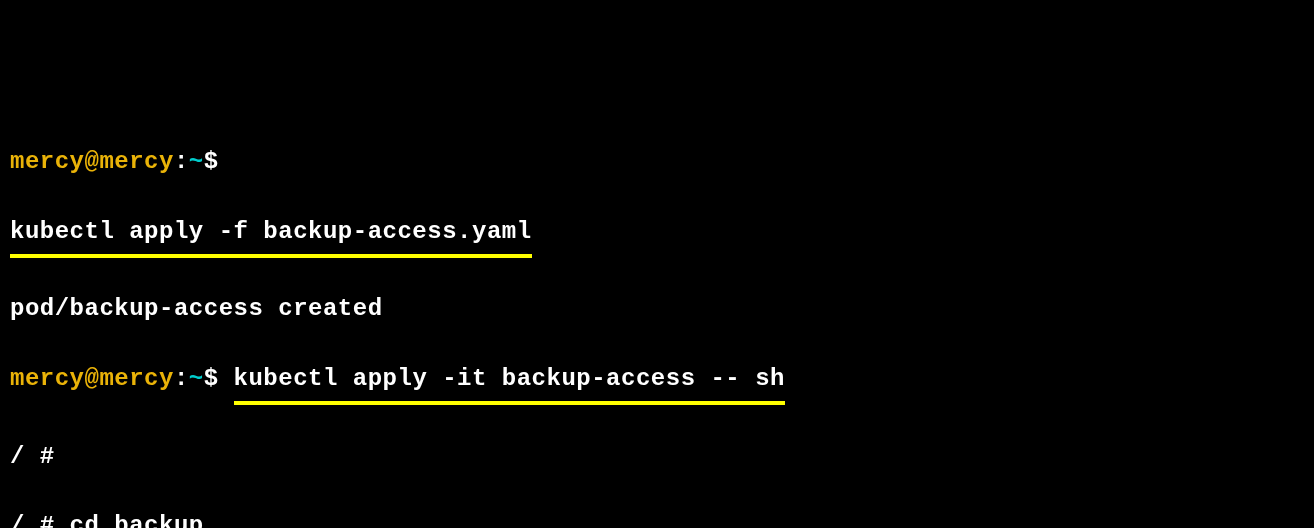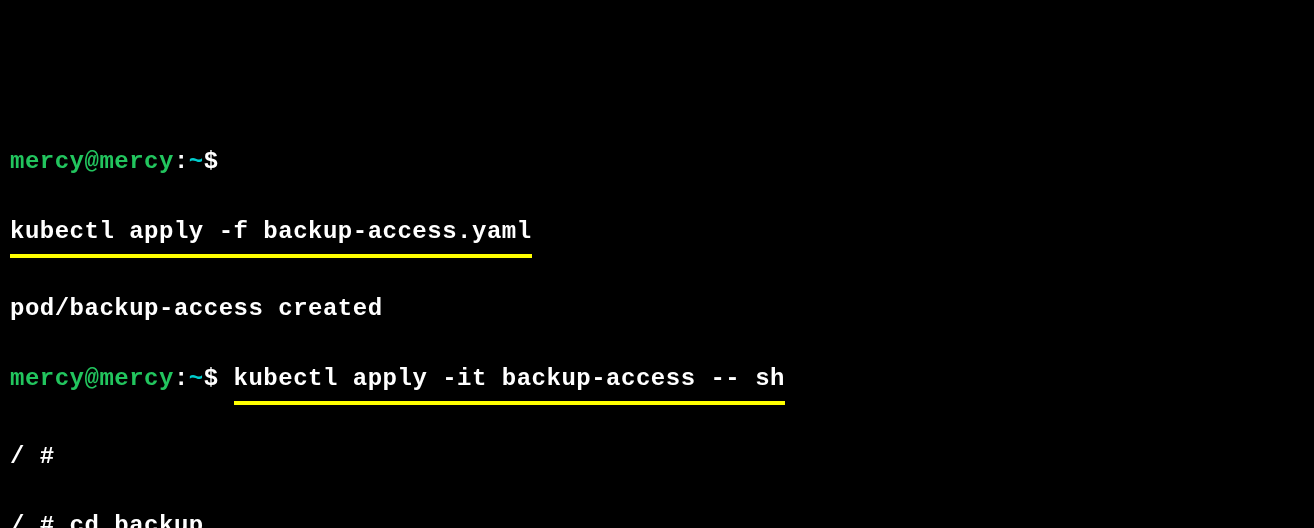--- a/index.html
+++ b/index.html
@@ -16,21 +16,21 @@
       color: #ffffff;
       padding: 6px 10px;
       white-space: pre;
       letter-spacing: 0.5px;
     }
     .line {
       display: block;
       position: relative;
     }
     .green {
-      color: #22c55e;
+      color: #eab308;
     }
     .cyan {
       color: #00cccc;
     }
     .white {
       color: #ffffff;
     }
     .underline-yellow {
       border-bottom: 4px solid #ffff00;
       display: inline-block;

